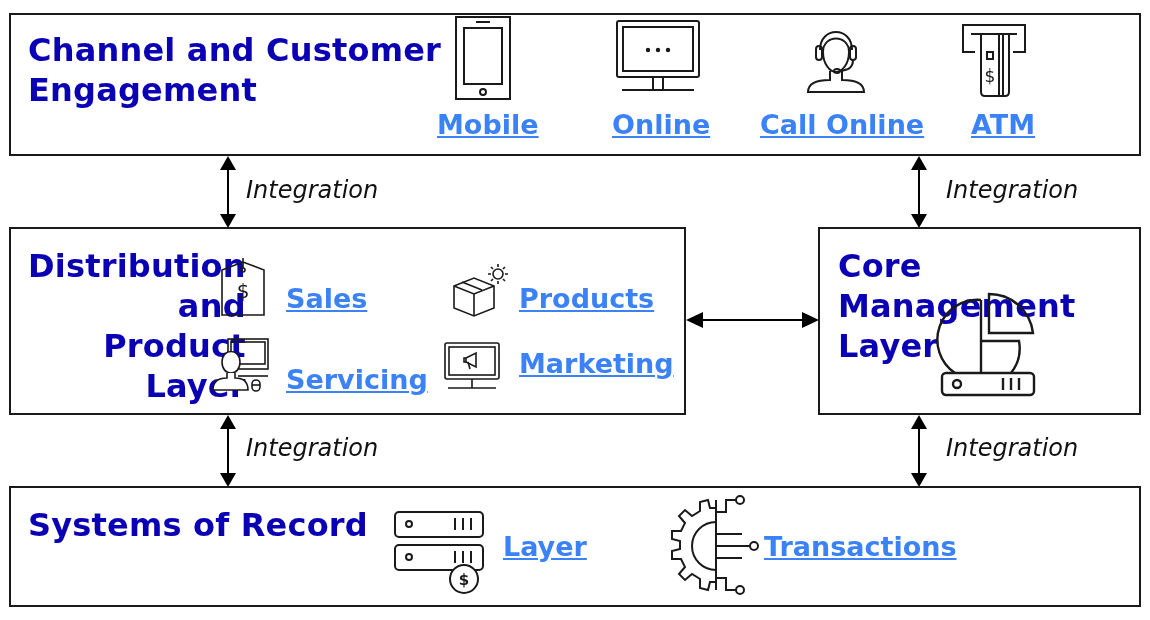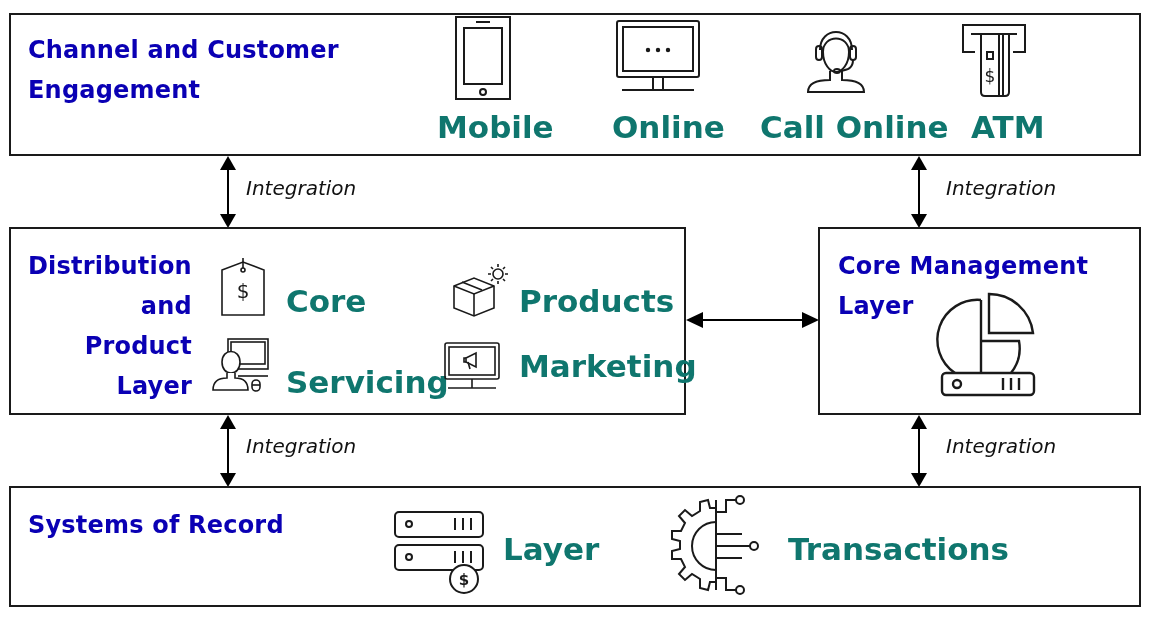--- a/index.html
+++ b/index.html
@@ -1,21 +1,21 @@
 <!DOCTYPE html>
 <html><head>
 <meta charset="utf-8">
 <style>
   html, body { margin:0; padding:0; background:#ffffff; }
   body { width:1150px; height:620px; position:relative; overflow:hidden;
          font-family:"DejaVu Sans", "Liberation Sans", sans-serif; }
   .box { position:absolute; border:2px solid #1a1a1a; box-sizing:border-box; background:#fff; }
-  .title { position:absolute; color:#0a00b4; font-weight:bold; font-size:24px; line-height:40px; white-space:pre-line; letter-spacing:0.2px; }
-  .label { position:absolute; color:#0f766e; font-weight:bold; font-size:31px; white-space:nowrap; }
-  .integ { position:absolute; font-style:italic; font-size:20px; color:#111; white-space:nowrap; }
+  .title { position:absolute; color:#0a00b4; font-weight:bold; font-size:32px; line-height:40px; white-space:pre-line; letter-spacing:0.2px; }
+  .label { position:absolute; color:#3b82f6; font-weight:bold; font-size:27px; white-space:nowrap;text-decoration:underline; }
+  .integ { position:absolute; font-style:italic; font-size:24px; color:#111; white-space:nowrap; }
   .icon { position:absolute; }
   .icon svg { display:block; overflow:visible; }
   .arrow { position:absolute; }
   .arrow svg { display:block; overflow:visible; }
 </style>
 </head>
 <body>
 
 <div class="box" style="left:9px;top:13px;width:1132px;height:143px;"></div>
 <div class="title" style="left:28px;top:30px;">Channel and Customer
@@ -96,21 +96,21 @@
 Layer</div>
 
 <div class="icon" style="left:221px;top:258px;">
   <svg width="44" height="58" viewBox="0 0 44 58" fill="none" stroke="#1a1a1a" stroke-width="1.6">
     <path d="M1 12 L22 4 L43 12 L43 57 L1 57 Z"></path>
     <line x1="22" y1="0" x2="22" y2="10"></line>
     <circle cx="22" cy="12" r="2"></circle>
     <text x="22" y="40" font-size="20" text-anchor="middle" fill="#1a1a1a" stroke="none" font-family="DejaVu Sans, sans-serif">$</text>
   </svg>
 </div>
-<div class="label" style="left:286px;top:283px;">Core</div>
+<div class="label" style="left:286px;top:283px;">Sales</div>
 
 <div class="icon" style="left:452px;top:262px;">
   <svg width="60" height="58" viewBox="0 0 60 58" fill="none" stroke="#1a1a1a" stroke-width="1.6">
     <path d="M2 24 L22 16 L42 24 L42 46 L22 54 L2 46 Z"></path>
     <path d="M2 24 L22 32 L42 24"></path>
     <line x1="22" y1="32" x2="22" y2="54"></line>
     <path d="M10 20 L30 28"></path>
     <circle cx="46" cy="12" r="5"></circle>
     <path d="M46 2 L46 5 M46 19 L46 22 M36 12 L39 12 M53 12 L56 12 M39 5 L41 7 M51 17 L53 19 M53 5 L51 7 M41 17 L39 19"></path>
   </svg>
@@ -216,13 +216,13 @@
     <path d="M50 18 L60 18 L60 6 L70 6"></path>
     <circle cx="74" cy="6" r="4" fill="#fff"></circle>
     <line x1="50" y1="40" x2="76" y2="40"></line>
     <line x1="50" y1="52" x2="84" y2="52"></line>
     <circle cx="88" cy="52" r="4" fill="#fff"></circle>
     <line x1="50" y1="64" x2="76" y2="64"></line>
     <path d="M50 84 L60 84 L60 96 L70 96"></path>
     <circle cx="74" cy="96" r="4" fill="#fff"></circle>
   </svg>
 </div>
-<div class="label" style="left:788px;top:531px;">Transactions</div>
+<div class="label" style="left:764px;top:531px;">Transactions</div>
 
 </body></html>

